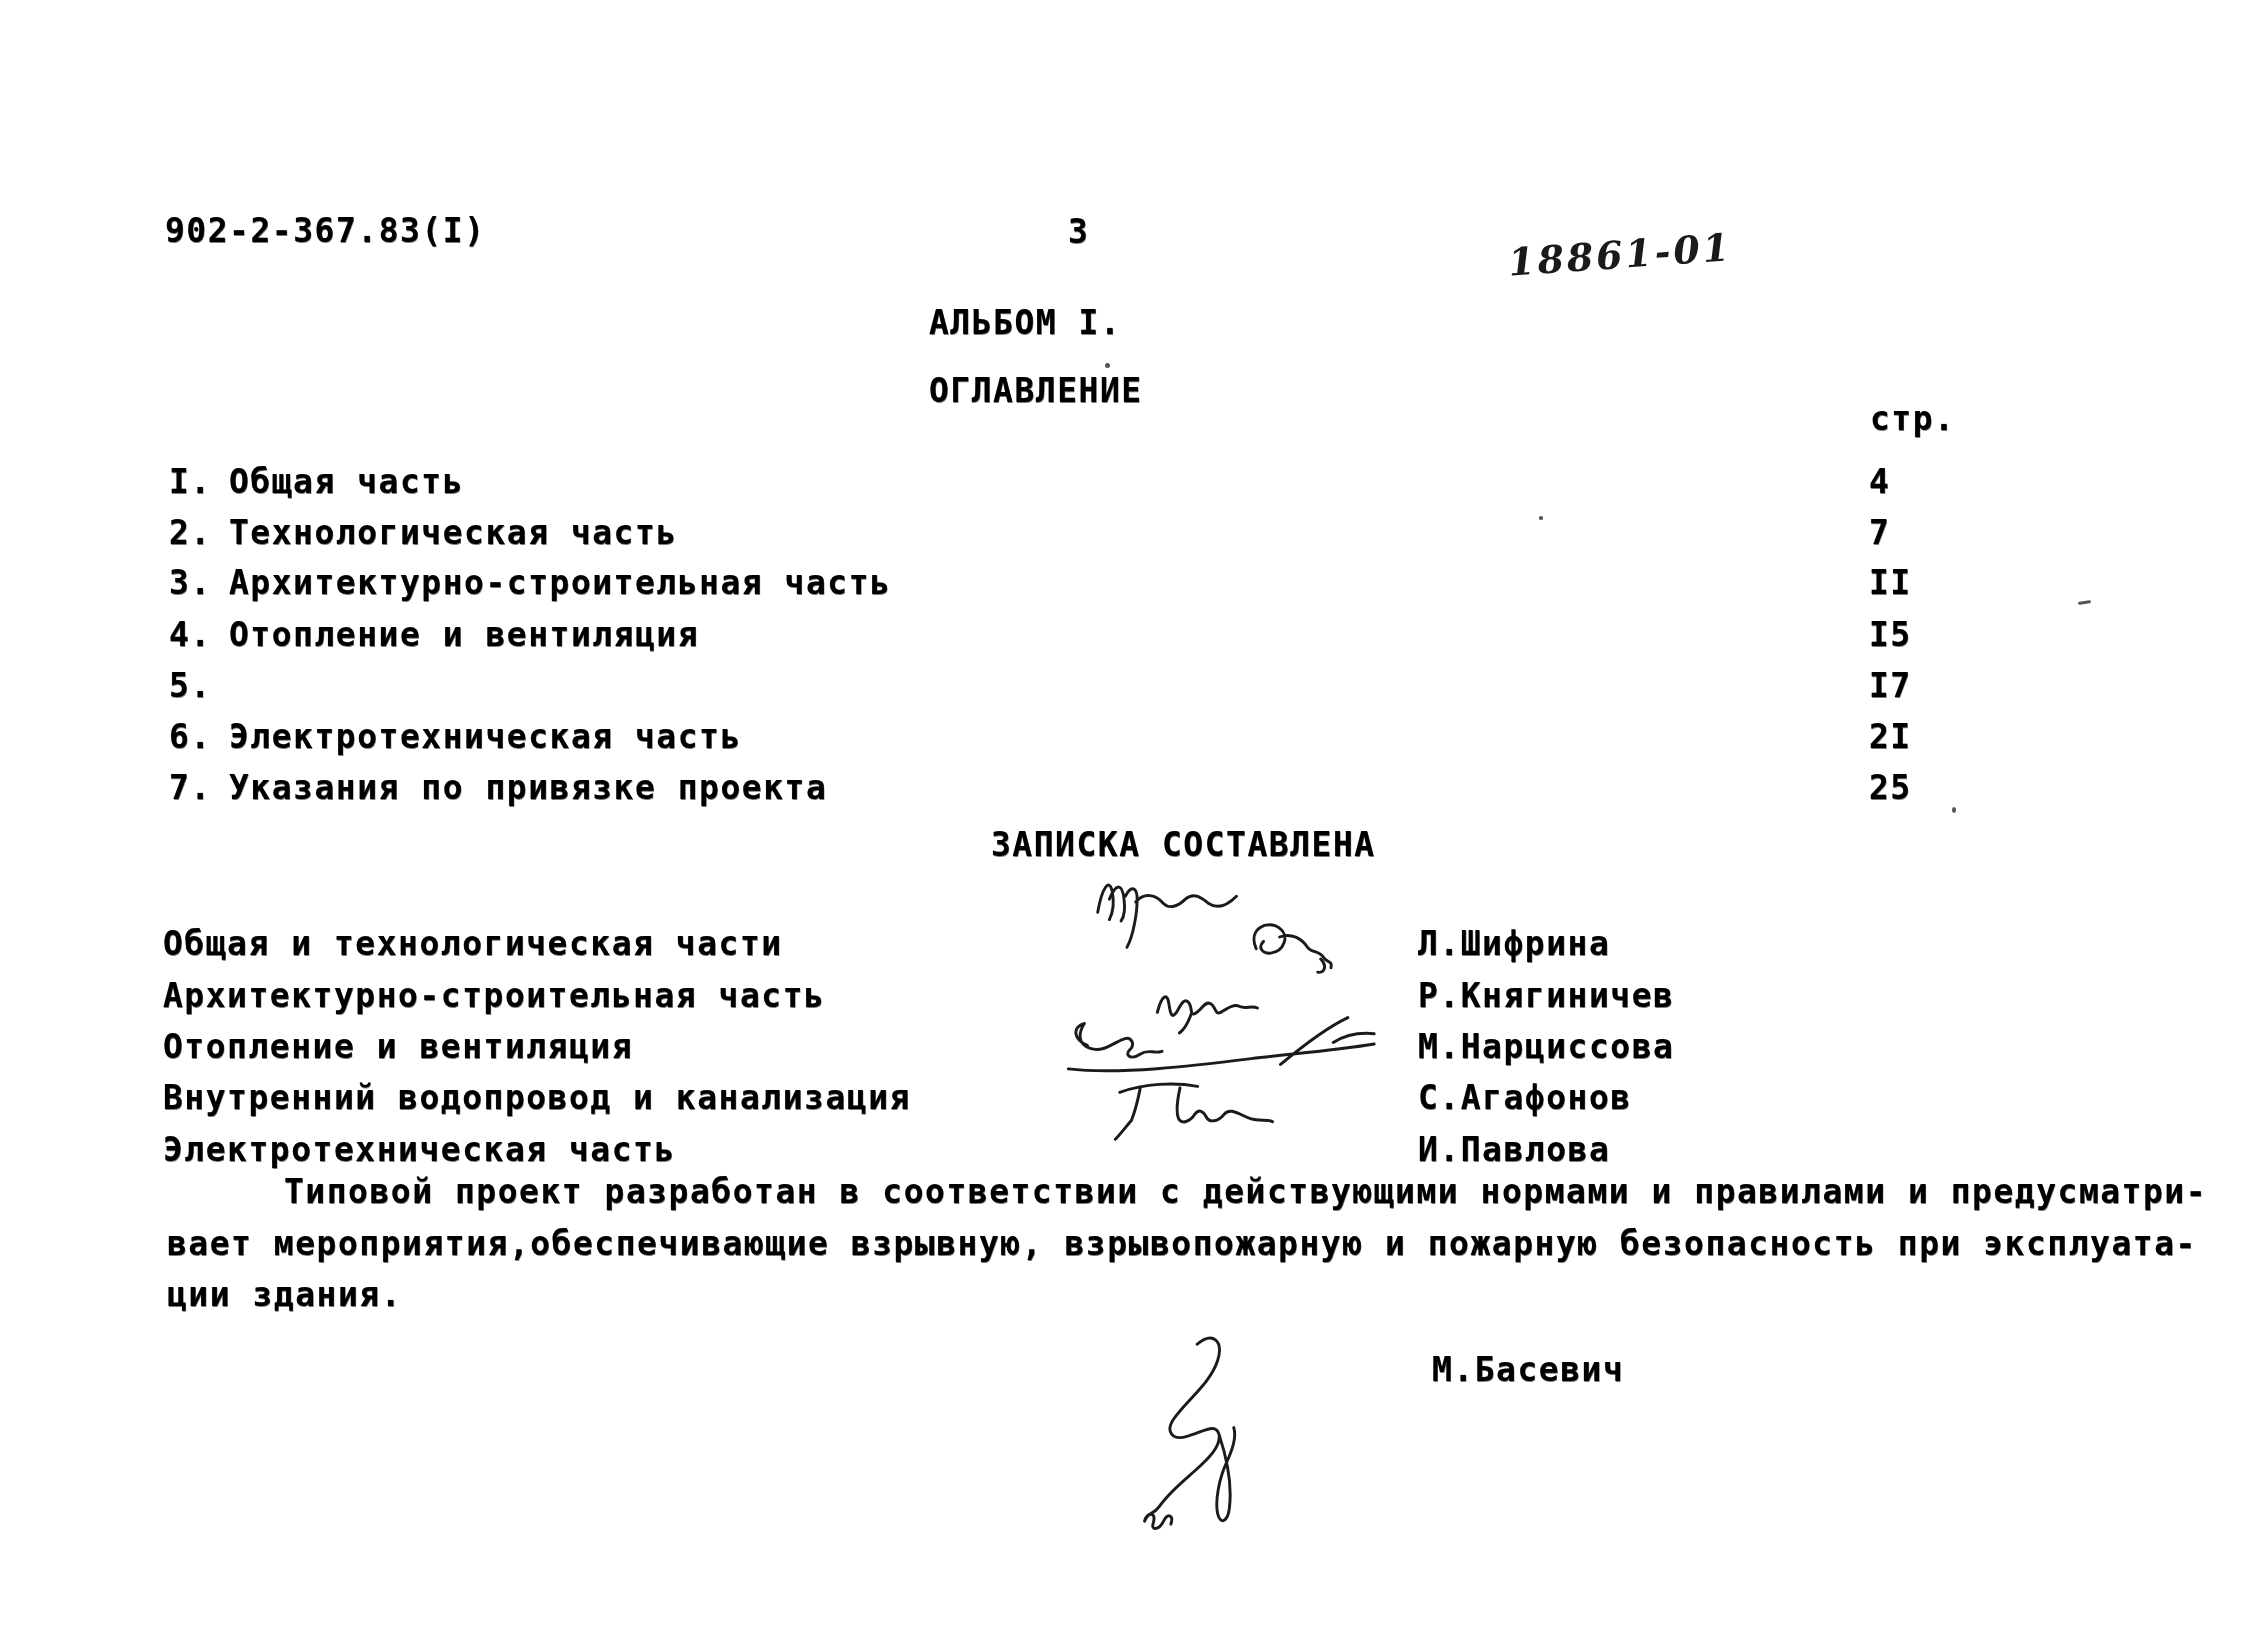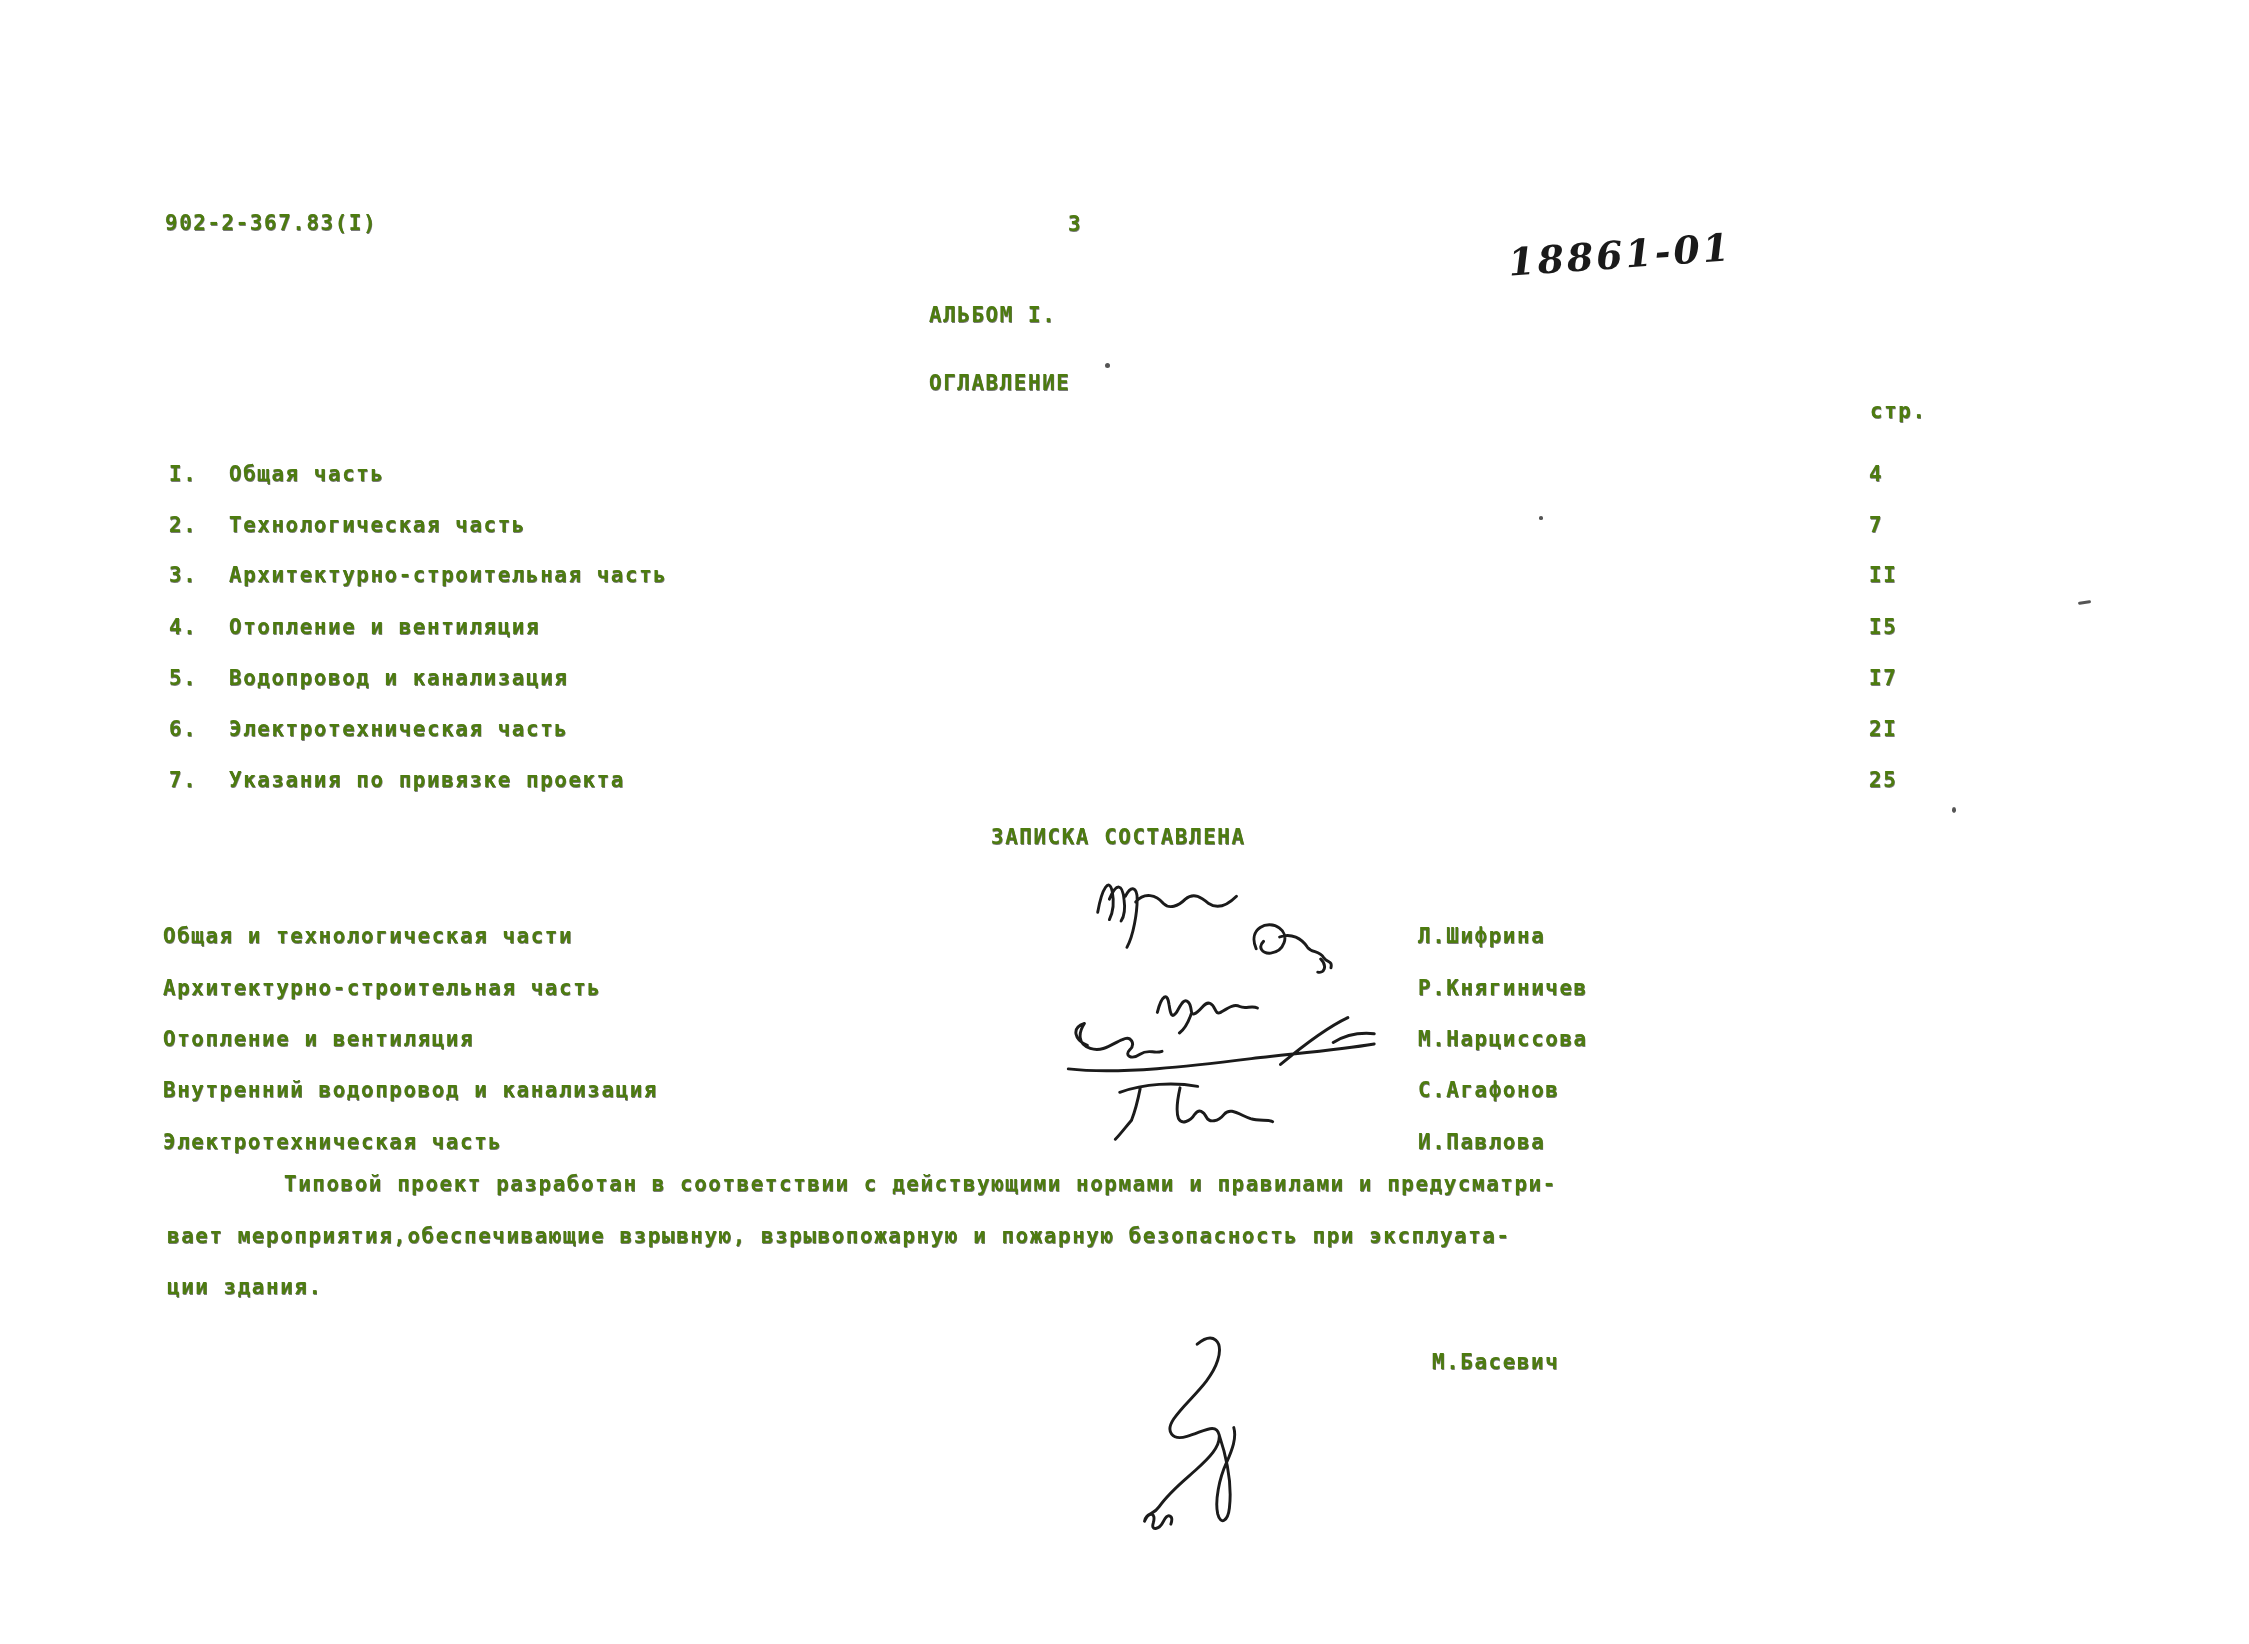--- a/index.html
+++ b/index.html
@@ -7,23 +7,23 @@
     position:relative;
     width:2250px;height:1644px;
     background:#ffffff;
     overflow:hidden;
     font-family:"DejaVu Sans Mono", monospace;
   }
   .tw{
     position:absolute;
     font-family:"DejaVu Sans Mono", monospace;
     font-weight:bold;
-    font-size:21px;
+    font-size:33px;
     letter-spacing:1.5px;
-    color:#4d7c0f;
+    color:#000000;
     white-space:nowrap;
     text-shadow:0.5px 0.7px 0.6px rgba(15,15,15,0.55), -0.2px -0.1px 0.4px rgba(25,25,25,0.35);
   }
   .hand{
     position:absolute;
     font-family:"DejaVu Serif", serif;
     font-style:italic;
     font-weight:bold;
     font-size:38px;
     letter-spacing:2.9px;
@@ -70,21 +70,20 @@
     <span class="tw toc-label">Архитектурно-строительная часть</span>
     <span class="tw toc-page">II</span>
   </div>
   <div class="toc-row" style="top:615px;">
     <span class="tw toc-num">4.</span>
     <span class="tw toc-label">Отопление и вентиляция</span>
     <span class="tw toc-page">I5</span>
   </div>
   <div class="toc-row" style="top:666px;">
     <span class="tw toc-num">5.</span>
-    <span class="tw toc-label">Водопровод и канализация</span>
     <span class="tw toc-page">I7</span>
   </div>
   <div class="toc-row" style="top:717px;">
     <span class="tw toc-num">6.</span>
     <span class="tw toc-label">Электротехническая часть</span>
     <span class="tw toc-page">2I</span>
   </div>
   <div class="toc-row" style="top:768px;">
     <span class="tw toc-num">7.</span>
     <span class="tw toc-label">Указания по привязке проекта</span>

